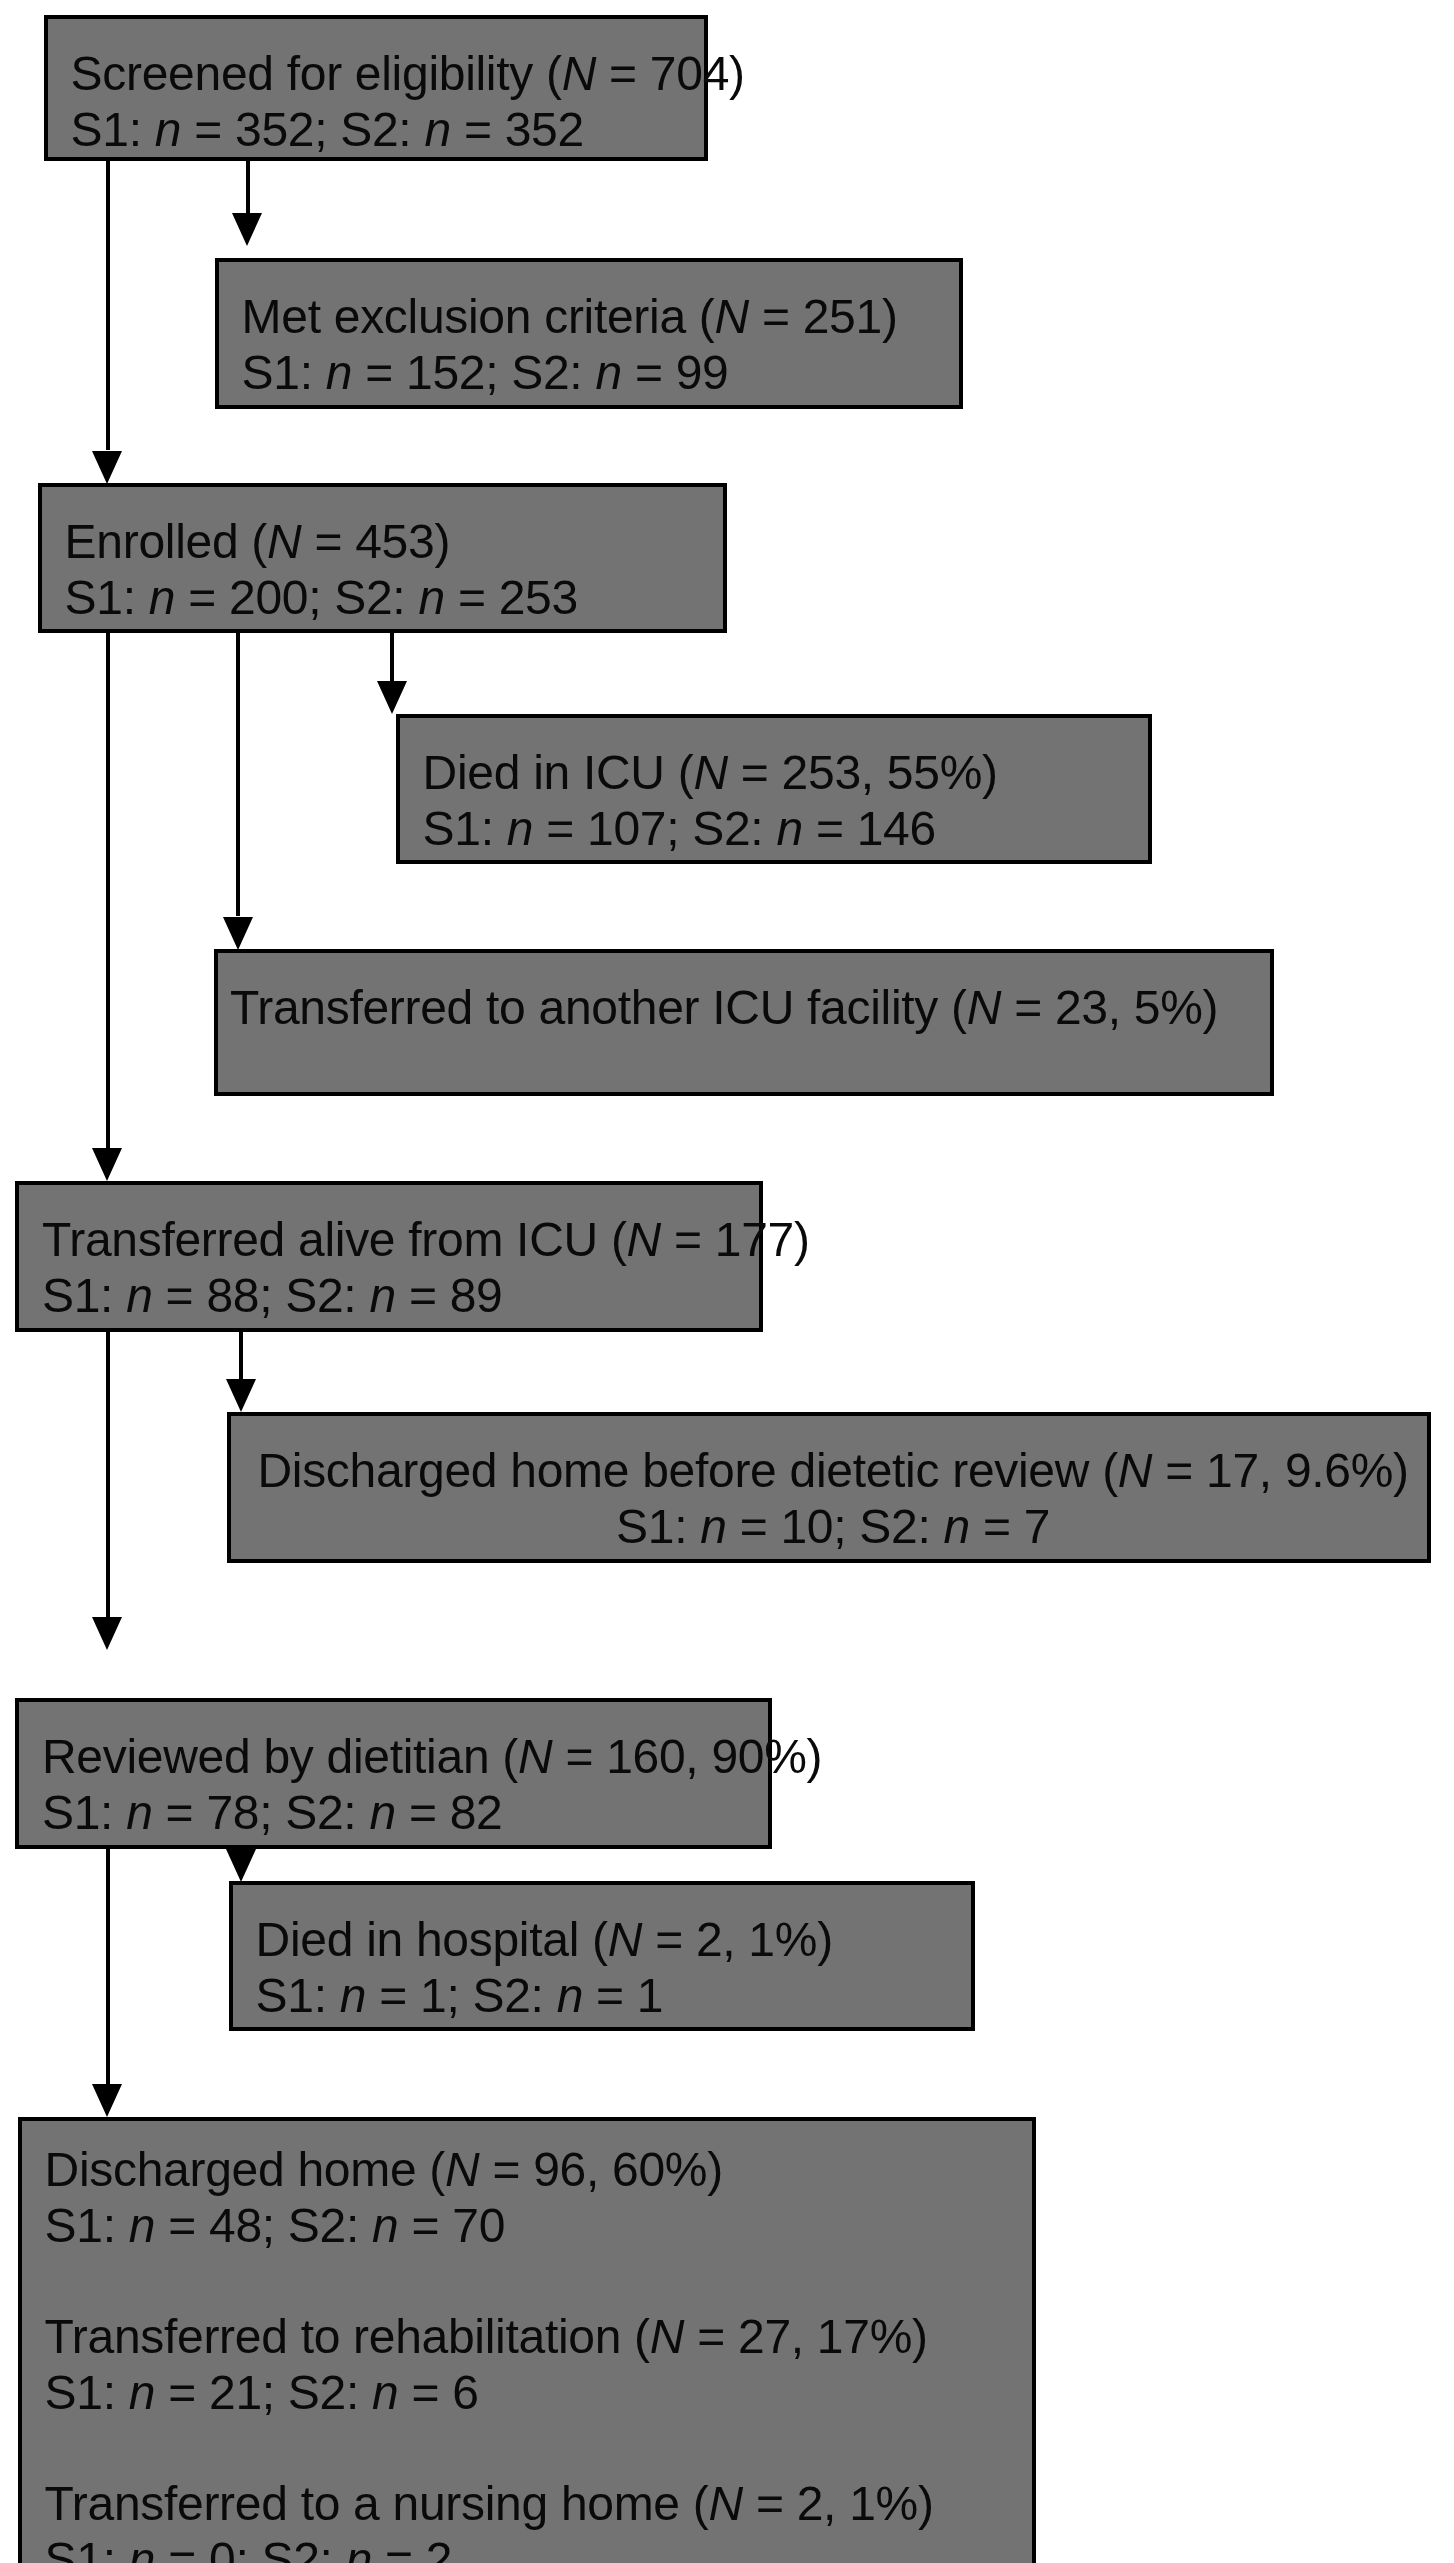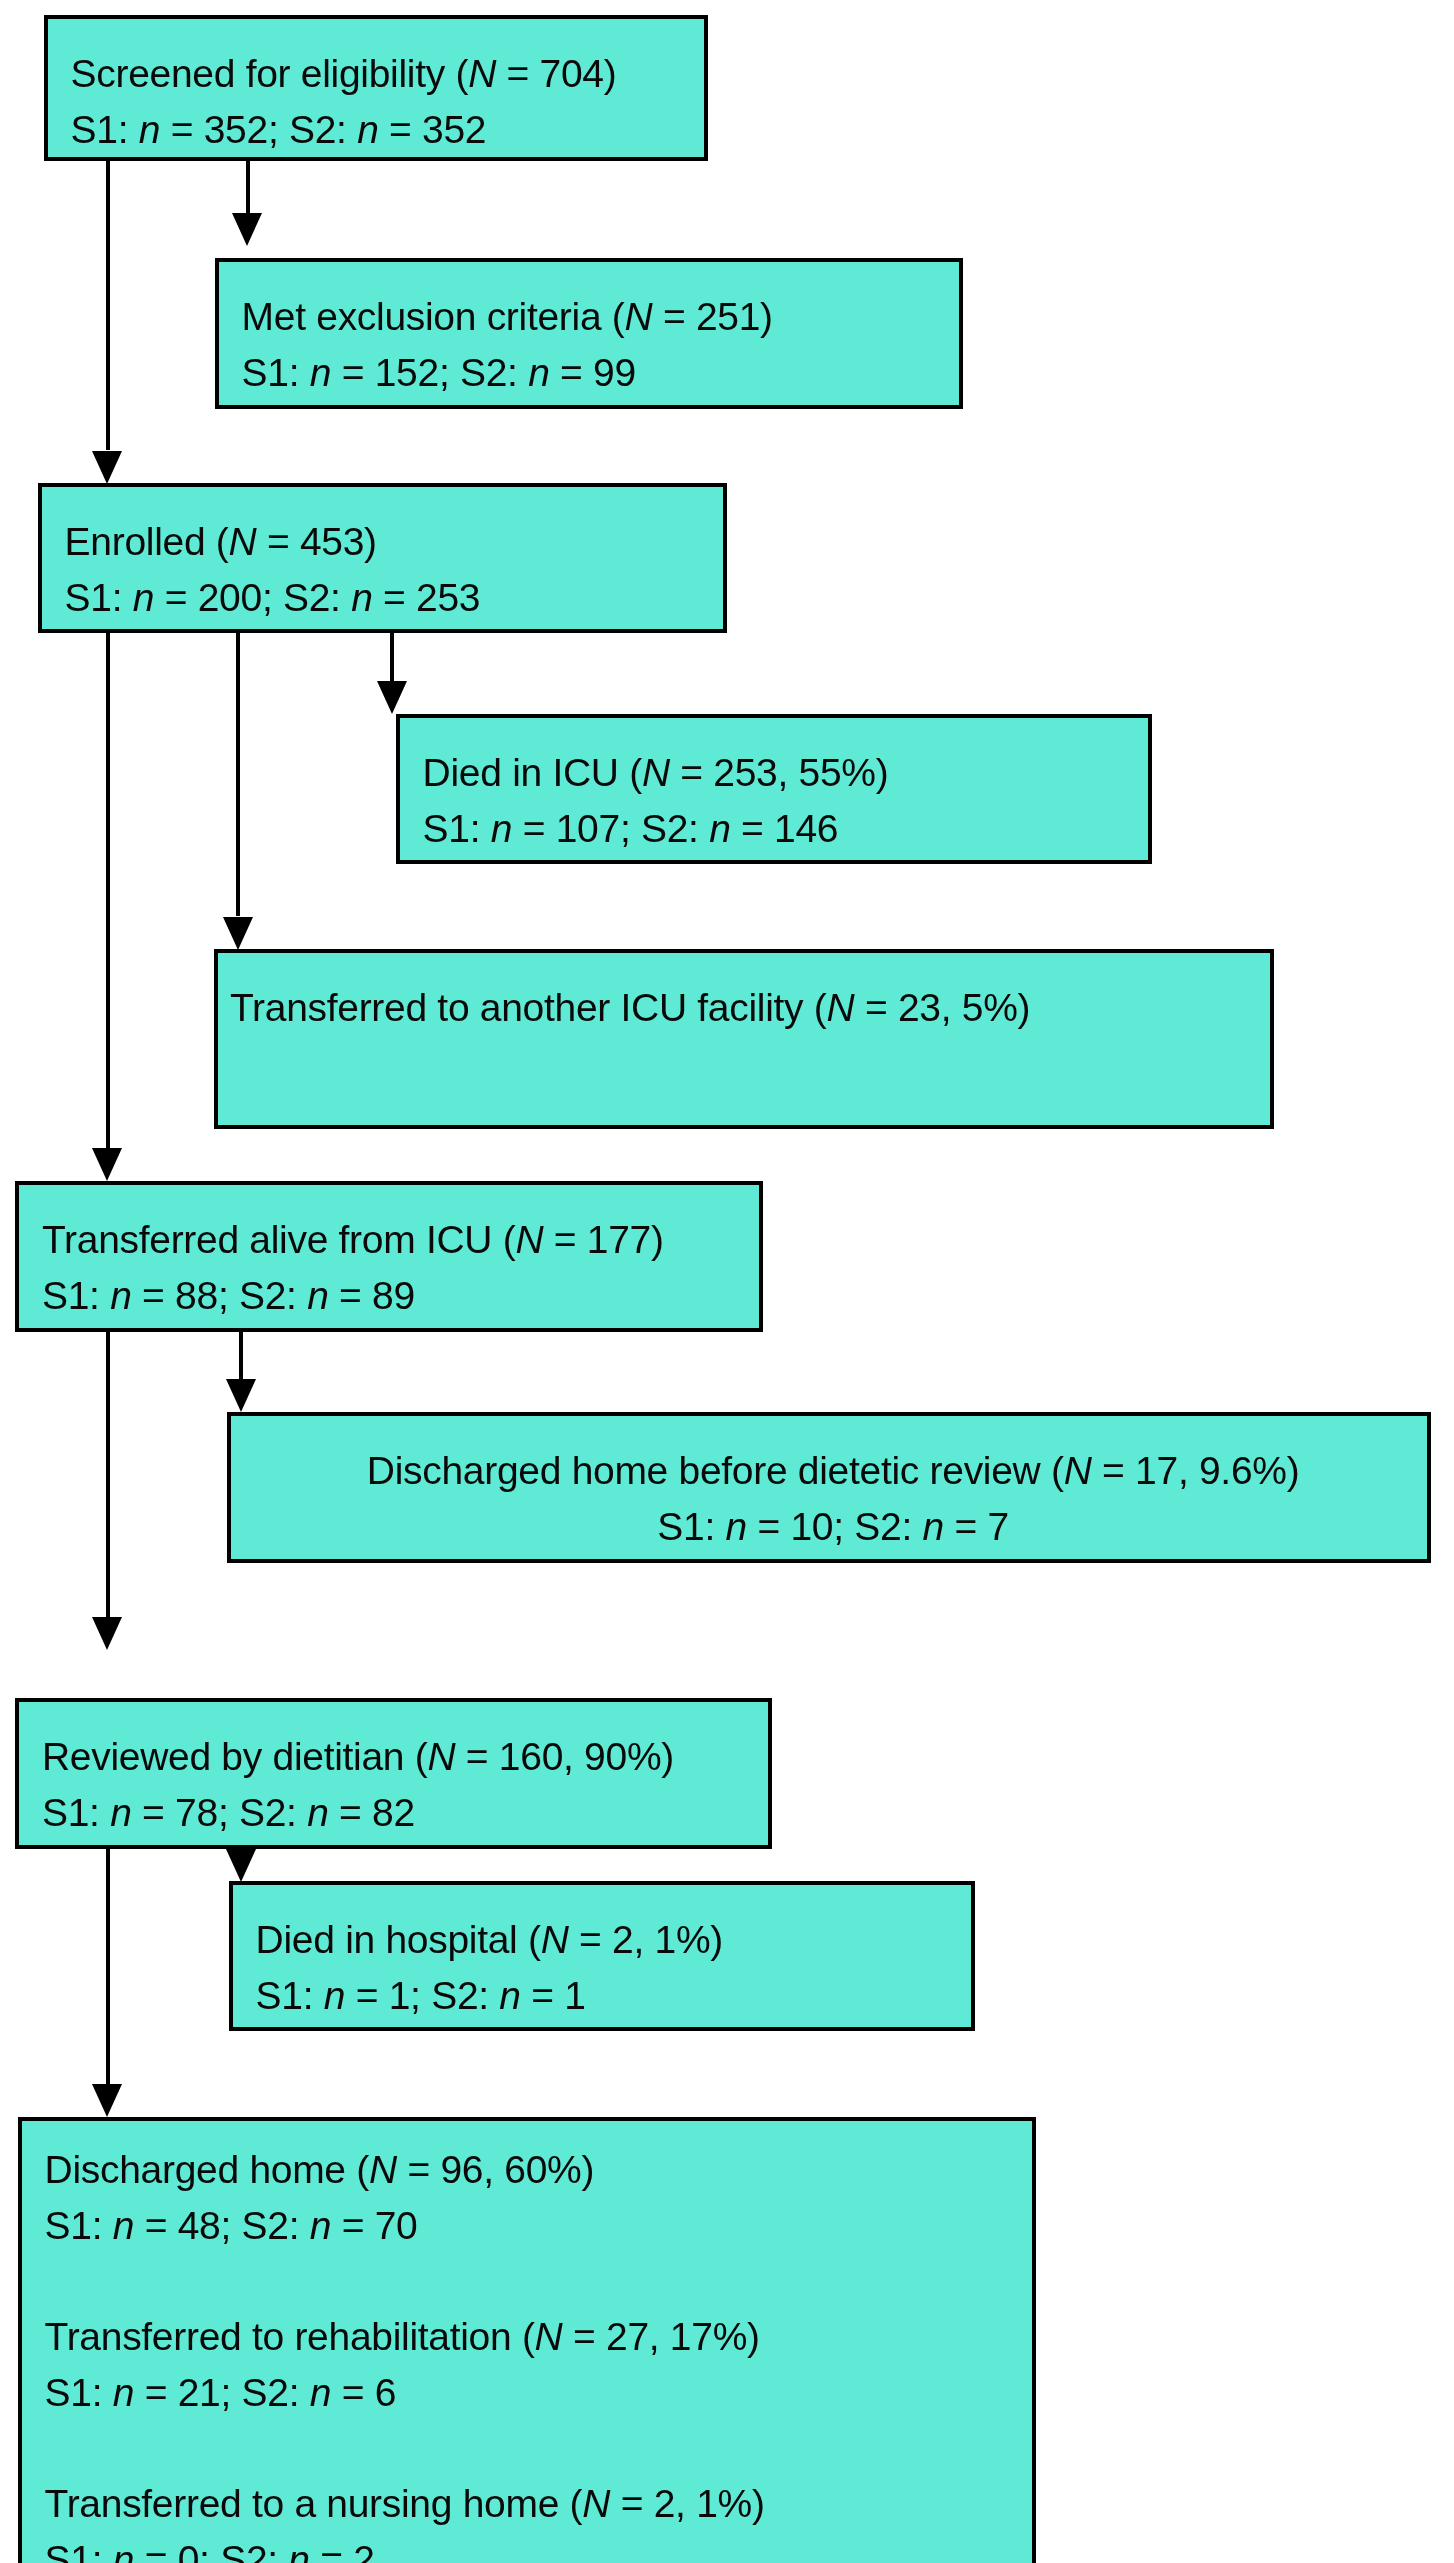--- a/index.html
+++ b/index.html
@@ -6,40 +6,40 @@
   body{
     width:1454px;height:2813px;
     font-family:"Liberation Sans",sans-serif;
   }
   .canvas{
     position:relative;width:1454px;height:2813px;
     background:#ffffff;color:#0a0a0a;overflow:hidden;
   }
   .box{
     position:absolute;box-sizing:border-box;
-    border:4.6px solid #000000;background:#5eead4;
-    font-size:39px;line-height:56px;letter-spacing:-0.3px;
+    border:4.6px solid #000000;background:#737373;
+    font-size:48px;line-height:56px;letter-spacing:-0.3px;
     padding:27px 14.4px 0 22.6px;white-space:nowrap;
   }
   .box i{font-style:italic;}
   .para{margin:0 0 55px 0;}
   .para:last-child{margin-bottom:0;}
   .vline{position:absolute;width:4.1px;background:#000000;}
   .ah{
     position:absolute;width:0;height:0;
     border-left:15.4px solid transparent;
     border-right:15.4px solid transparent;
     border-top:33px solid #000000;
   }
   
   #b-screened            {left:44px;  top:15.4px;   width:664px; height:146px;}
   #b-met-exclusion       {left:215px; top:258px;  width:748px; height:151px;}
   #b-enrolled            {left:38px;  top:483px;  width:689px; height:150px;}
   #b-died-icu            {left:351px; top:714px; width:756px; height:150px;margin-left:45px;}
-  #b-transferred-icu     {left:214px; top:949px; width:1060px; height:180px;padding-left:12px;}
+  #b-transferred-icu     {left:214px; top:949px; width:1060px; height:147px;padding-left:12px;}
   #b-discharged-alive    {left:15.4px;  top:1181px; width:748px; height:151px;}
   #b-discharged-home-rev {left:227px; top:1412px; width:1204px; height:151px;text-align:center;}
   #b-reviewed-dietitian  {left:15.4px;  top:1650px; width:757px; height:151px;margin-top:48px;}
   #b-died-hospital       {left:229px; top:1881px; width:746px; height:150px;}
   #b-outcomes            {left:18px;  top:2117px; width:1018px; height:672px; padding-top:20.5px;}
 </style>
 </head>
 <body>
 
 <div class="canvas">

